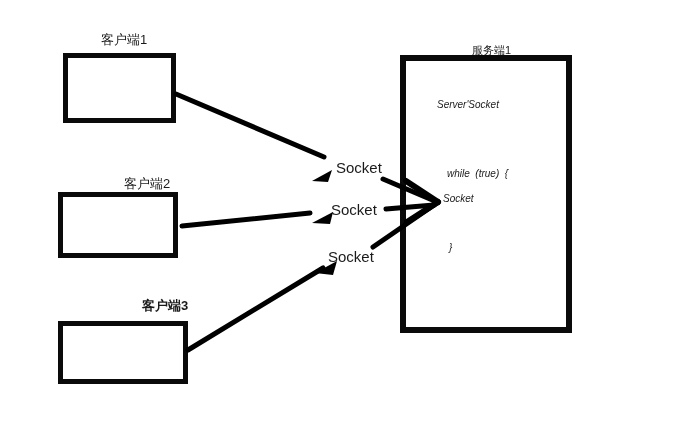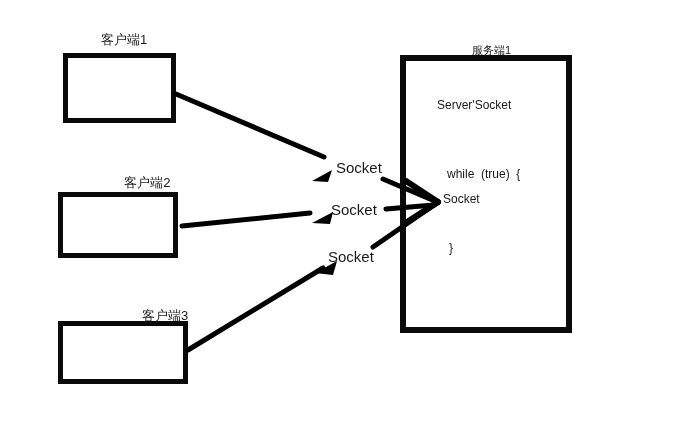--- a/index.html
+++ b/index.html
@@ -43,30 +43,30 @@
 
   
   .lbl{
     position:absolute;
     z-index:3;
     white-space:pre;
     line-height:1.15;
   }
   .client-lbl{font-size:13px;}
   .client-lbl.c1{left:101px;top:33px;}
-  .client-lbl.c2{left:124px;top:177px;font-family:Liberation Mono, monospace;}
-  .client-lbl.c3{left:142px;top:309px;}
+  .client-lbl.c2{left:124px;top:177px;}
+  .client-lbl.c3{left:142px;top:299px;font-weight:bold;}
   .server-lbl{left:472px;top:44px;font-size:11px;}
 
   .socket-lbl{font-size:15px;}
   .socket-lbl.s1{left:336px;top:159px;}
   .socket-lbl.s2{left:331px;top:201px;}
   .socket-lbl.s3{left:328px;top:248px;}
 
-  .srv-text{font-size:12px;}
+  .srv-text{font-size:10px;font-style:italic;}
   .srv-title{left:437px;top:99px;}
   .srv-code1{left:447px;top:168px;}
   .srv-code2{left:443px;top:193px;}
   .srv-code3{left:443px;top:216px;}
   .srv-code4{left:449px;top:242px;}
 
   .watermark{
     left:452px;top:396px;
     font-size:19px;
     color:var(--watermark-color,#c5c5c5);

